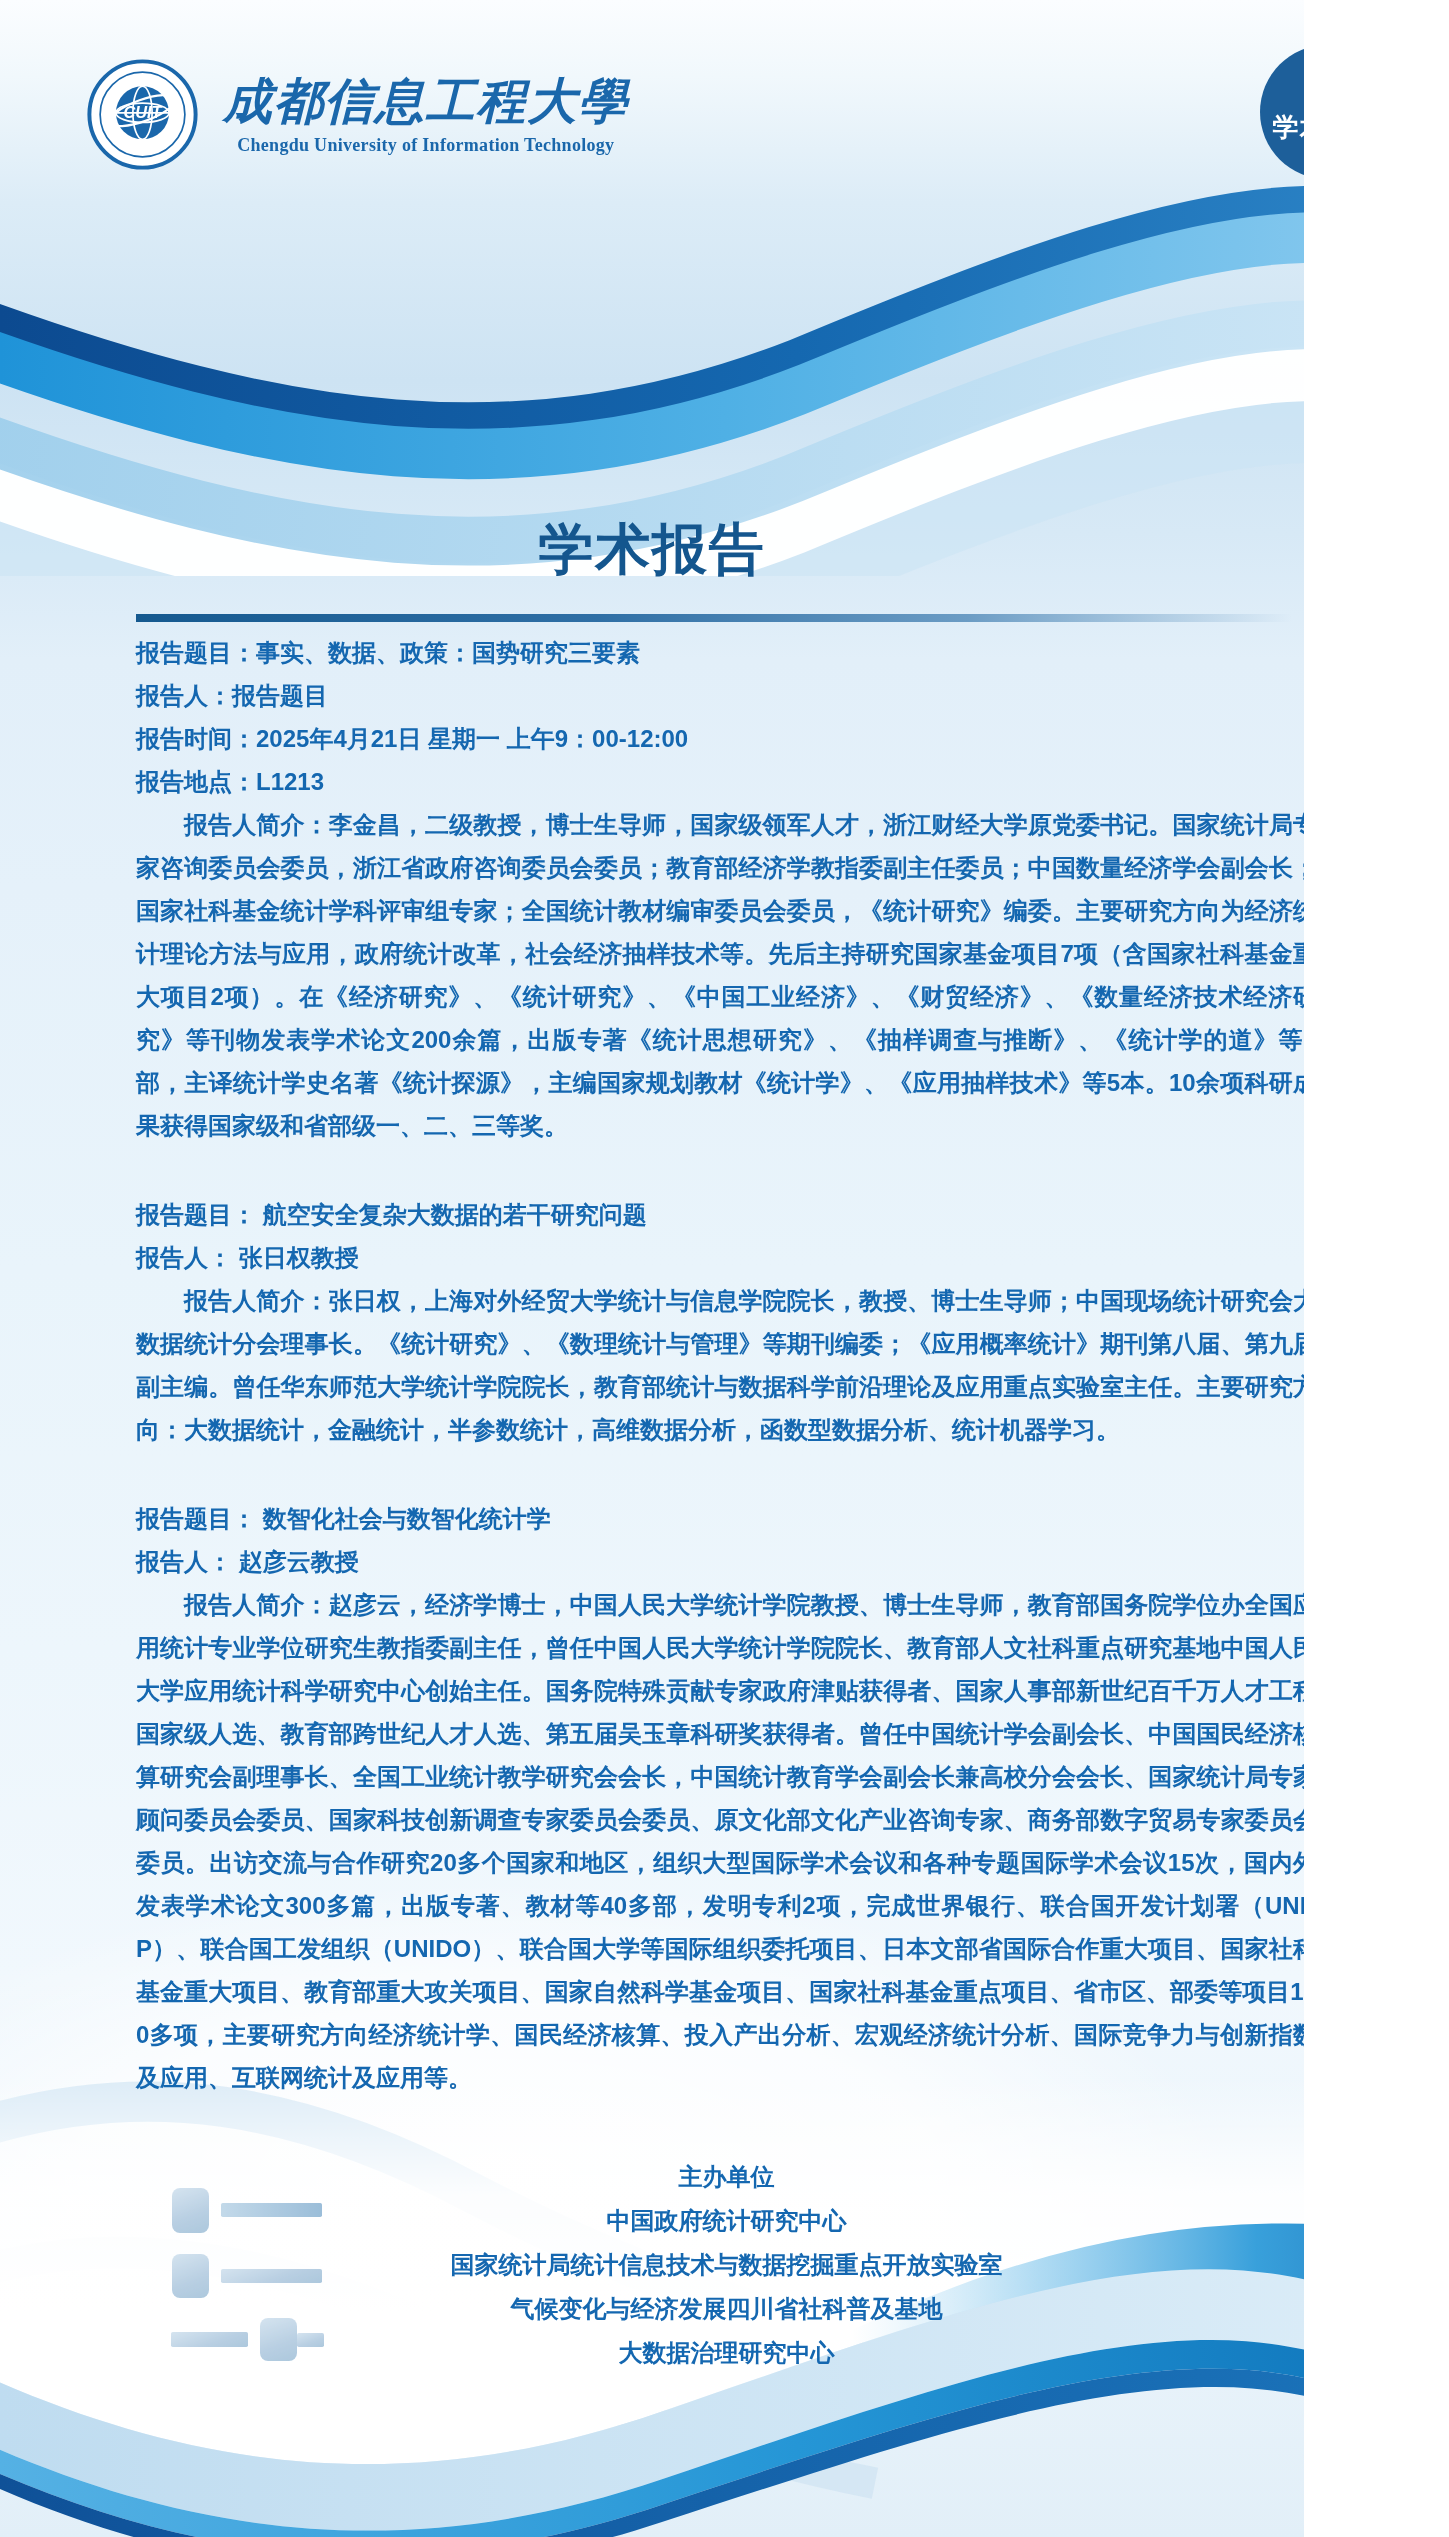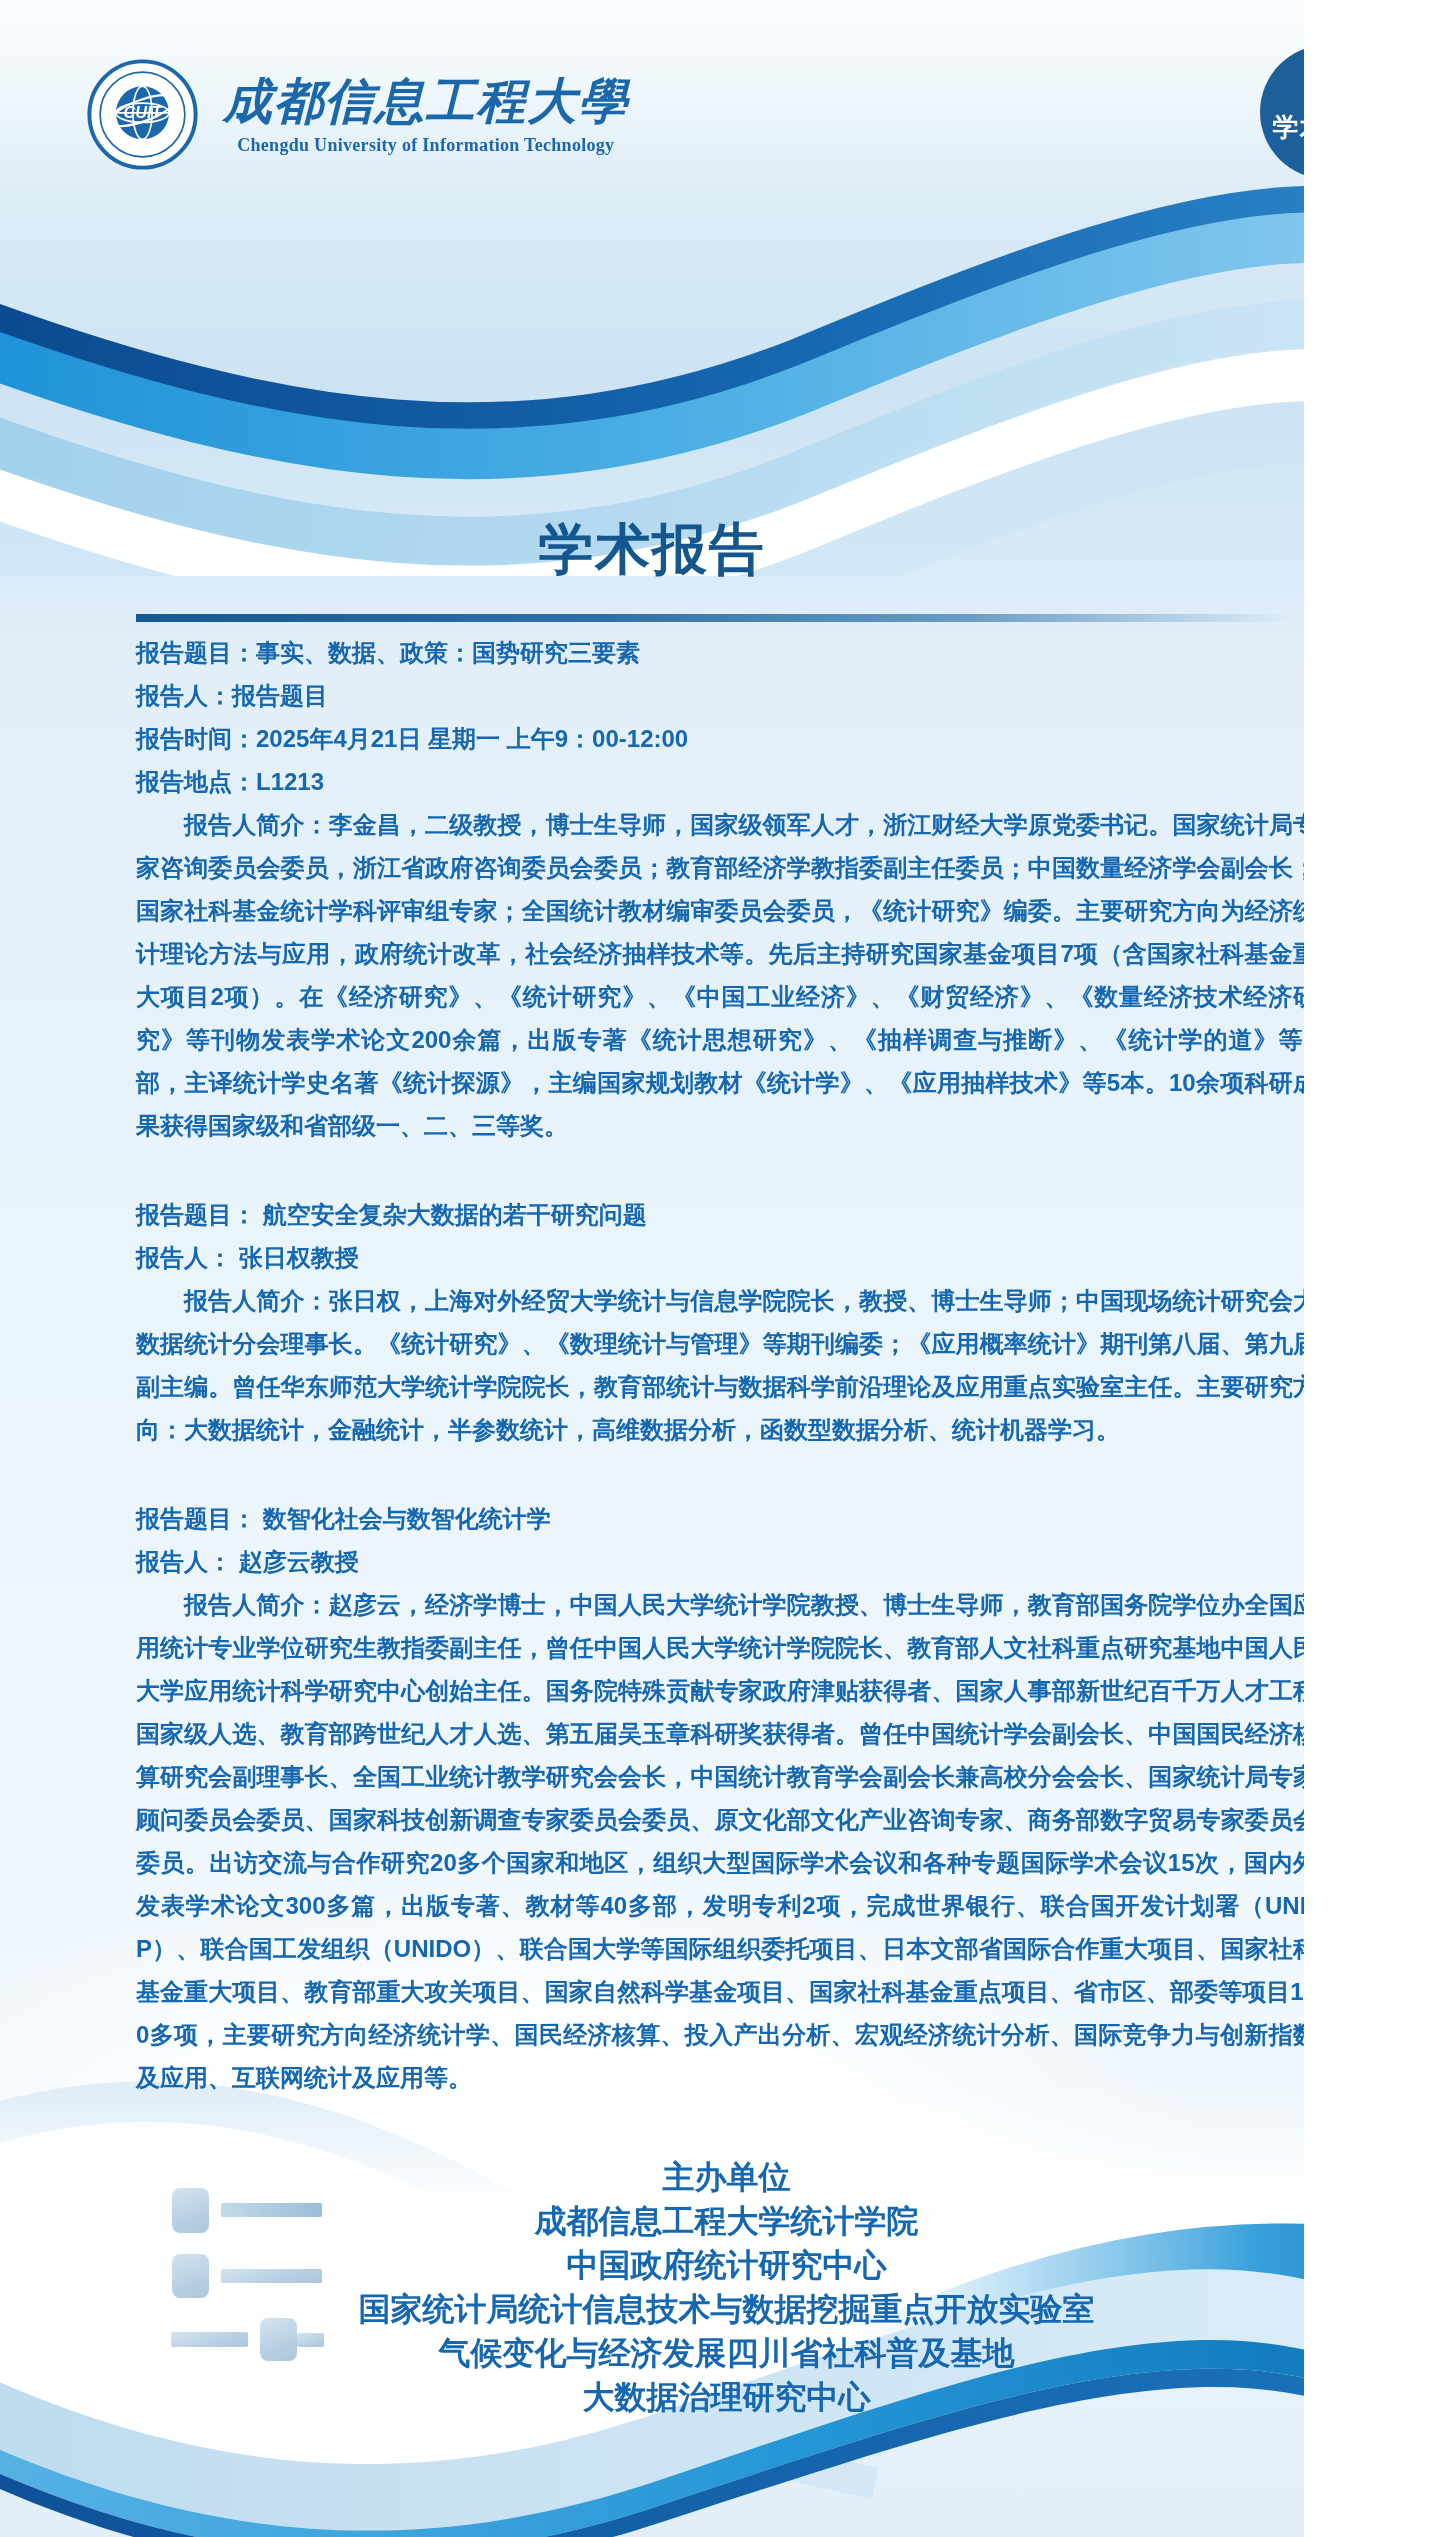--- a/index.html
+++ b/index.html
@@ -55,21 +55,21 @@
   
   .content{
     position:absolute;left:136px;top:631px;width:1181px;z-index:3;
     color:var(--text-blue,#1467b0);
     font-size:24px;font-weight:700;line-height:43px;
     text-align:justify;text-justify:inter-character;
   }
   .content p{margin:0;}
   .report{margin-bottom:46px;}
   .bio{text-indent:2em;word-break:break-all;}
-  .organizers{padding-top:10.4px;text-align:center;font-size:32px;line-height:44px;}
+  .organizers{padding-top:10.4px;text-align:center;font-size:24px;line-height:44px;}
   
   .wm-icon{position:absolute;left:172px;top:2186px;width:152px;height:177px;opacity:.62;z-index:2;}
   .wm-icon div{position:absolute;background:linear-gradient(160deg,#bcd4e7 0%,#8fb3d2 60%,#7ba7c9 100%);}
   .wm-sq1{left:0;top:2.3px;width:37px;height:45px;border-radius:8px;}
   .wm-bar1{left:49px;top:17.3px;width:101px;height:14px;border-radius:1.7px;background:linear-gradient(90deg,#9fc3dd,#5e96c2)!important;}
   .wm-sq2{left:0;top:68px;width:37px;height:44px;border-radius:8px;}
   .wm-bar2{left:49px;top:83px;width:101px;height:14px;border-radius:1.7px;}
   .wm-bar3{left:-1.2px;top:146px;width:77px;height:15px;border-radius:1.7px;}
   .wm-sq3{left:88px;top:132px;width:37px;height:43px;border-radius:8px;}
   .wm-stub{left:125px;top:147px;width:26.5px;height:14px;border-radius:1.7px;}
@@ -215,21 +215,20 @@
     </section>
 
     <section class="report">
       <p>报告题目： 数智化社会与数智化统计学</p>
       <p>报告人： 赵彦云教授</p>
       <p class="bio">报告人简介：赵彦云，经济学博士，中国人民大学统计学院教授、博士生导师，教育部国务院学位办全国应用统计专业学位研究生教指委副主任，曾任中国人民大学统计学院院长、教育部人文社科重点研究基地中国人民大学应用统计科学研究中心创始主任。国务院特殊贡献专家政府津贴获得者、国家人事部新世纪百千万人才工程国家级人选、教育部跨世纪人才人选、第五届吴玉章科研奖获得者。曾任中国统计学会副会长、中国国民经济核算研究会副理事长、全国工业统计教学研究会会长，中国统计教育学会副会长兼高校分会会长、国家统计局专家顾问委员会委员、国家科技创新调查专家委员会委员、原文化部文化产业咨询专家、商务部数字贸易专家委员会委员。出访交流与合作研究20多个国家和地区，组织大型国际学术会议和各种专题国际学术会议15次，国内外发表学术论文300多篇，出版专著、教材等40多部，发明专利2项，完成世界银行、联合国开发计划署（UNDP）、联合国工发组织（UNIDO）、联合国大学等国际组织委托项目、日本文部省国际合作重大项目、国家社科基金重大项目、教育部重大攻关项目、国家自然科学基金项目、国家社科基金重点项目、省市区、部委等项目150多项，主要研究方向经济统计学、国民经济核算、投入产出分析、宏观经济统计分析、国际竞争力与创新指数及应用、互联网统计及应用等。</p>
     </section>
 
     <div class="organizers">
       <p>主办单位</p>
-      <p>成都信息工程大学统计学院</p>
       <p>中国政府统计研究中心</p>
       <p>国家统计局统计信息技术与数据挖掘重点开放实验室</p>
       <p>气候变化与经济发展四川省社科普及基地</p>
       <p>大数据治理研究中心</p>
     </div>
 
   </main>
 
 </div>
 

